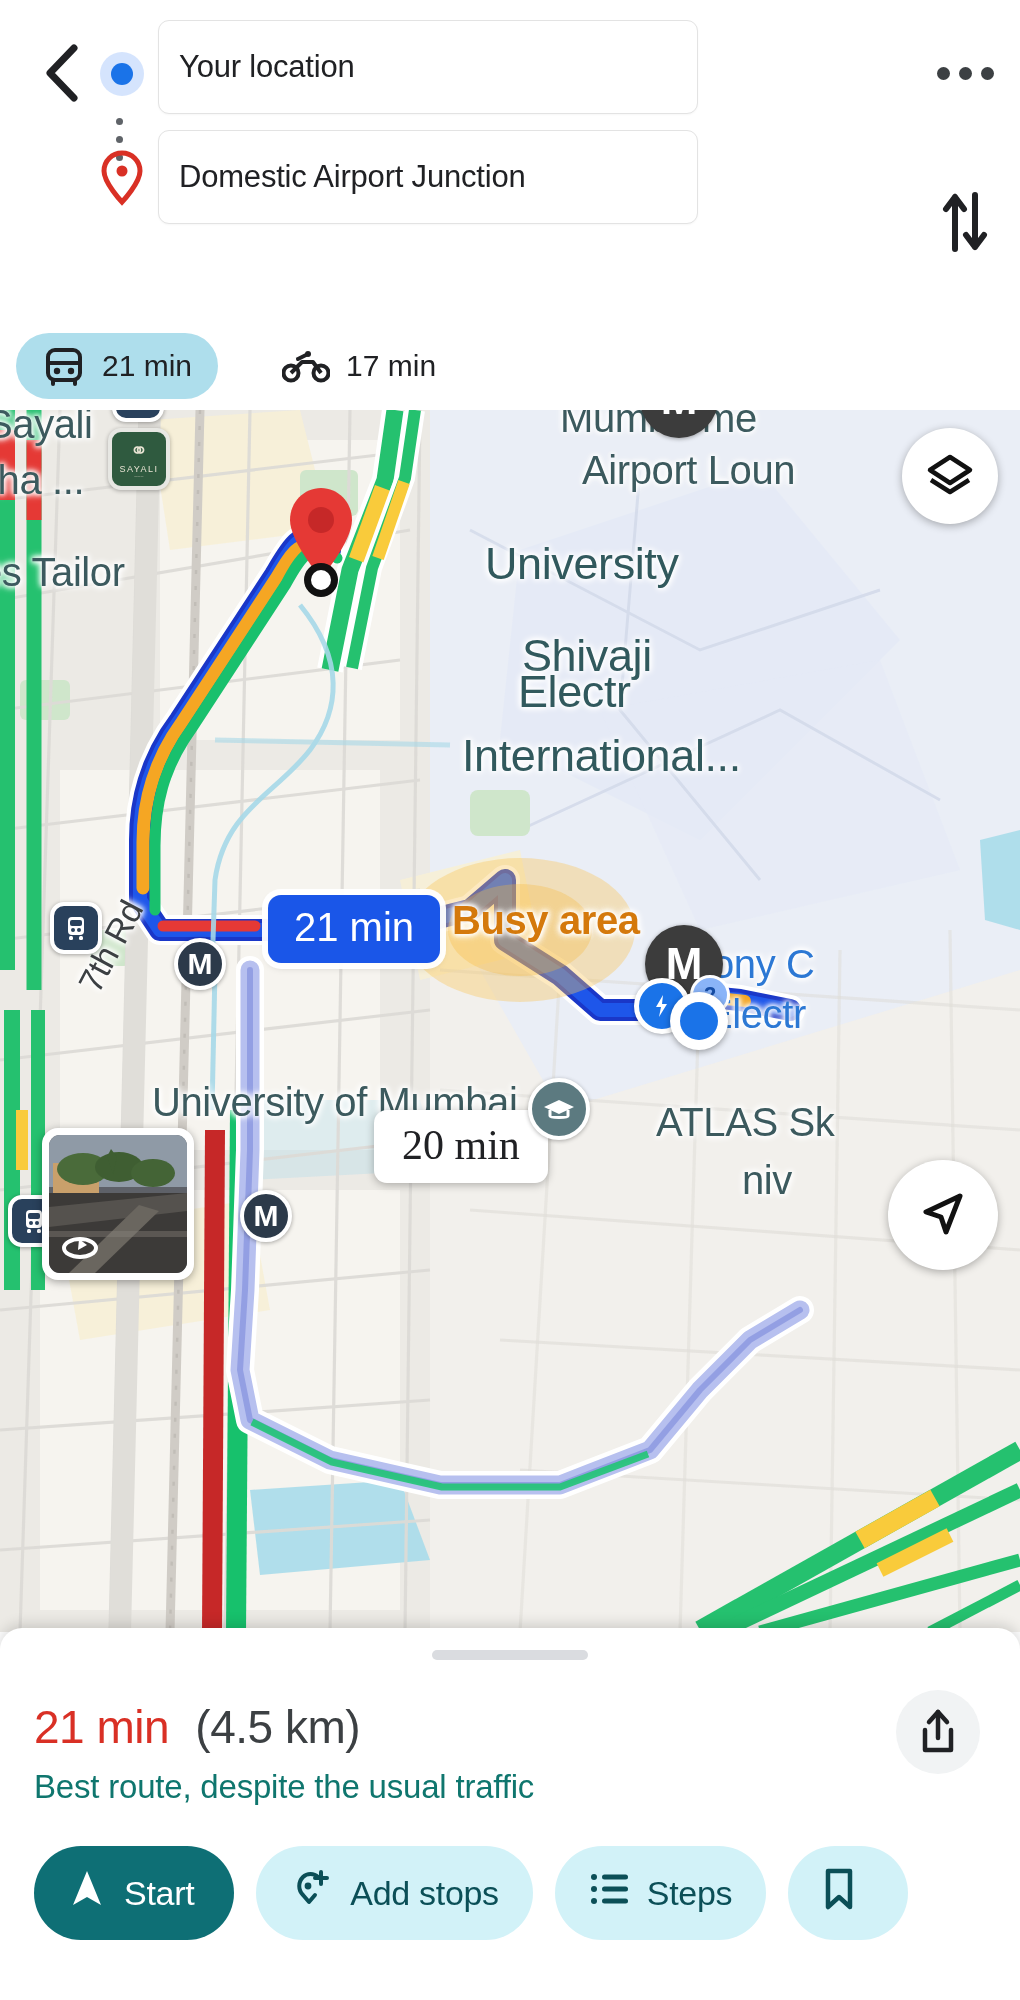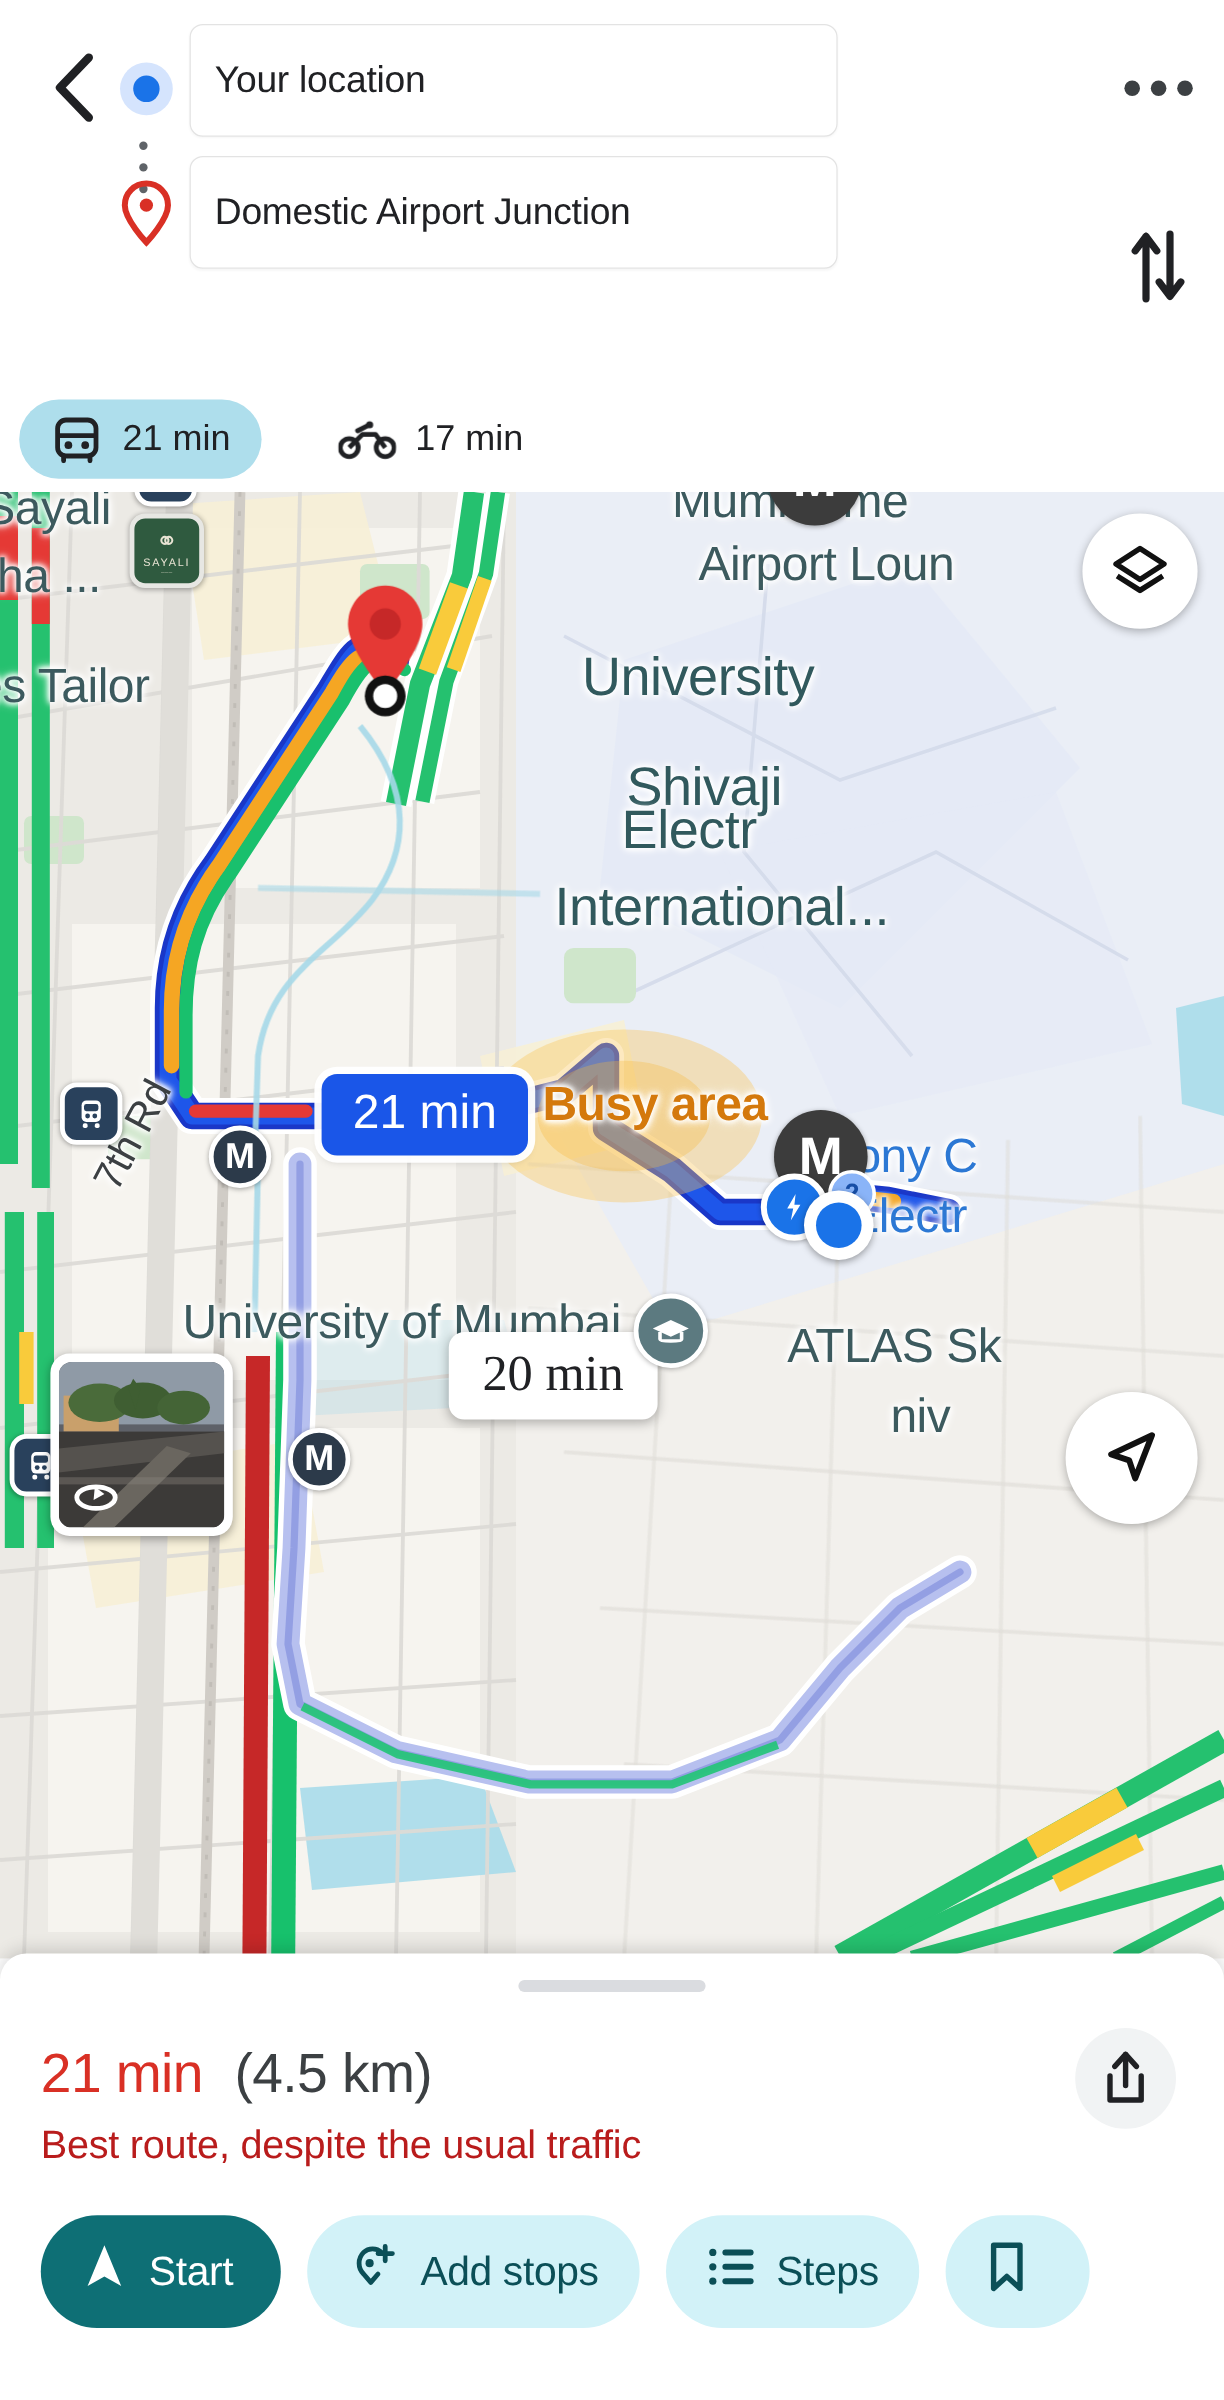--- a/index.html
+++ b/index.html
@@ -183,21 +183,21 @@
     position:absolute; left:50%; transform:translateX(-50%); top: 22px;
     width: 156px; height: 10px; border-radius: 6px; background:#dadce0; cursor: grab;
   }
   .summary-line {
     position:absolute; left: 34px; top: 72px;
     font-size: 46px; letter-spacing:-.5px; white-space:nowrap;
   }
   .summary-line .eta { color: #d93025; }
   .summary-line .dist { color: #3c4043; margin-left: 14px; }
   .summary-sub {
-    position:absolute; left: 34px; top: 140px; font-size: 33px; color:#b91c1c;
+    position:absolute; left: 34px; top: 140px; font-size: 33px; color:#0f766e;
     letter-spacing:-.2px; white-space: nowrap;
   }
   .share-btn {
     position:absolute; right: 40px; top: 62px; width: 84px; height: 84px;
     border-radius: 50%; background:#f1f3f4; display:flex;
     align-items:center; justify-content:center; cursor:pointer;
   }
   .actions {
     position:absolute; left: 34px; top: 218px; display:flex; align-items:center; gap: 22px;
   }

